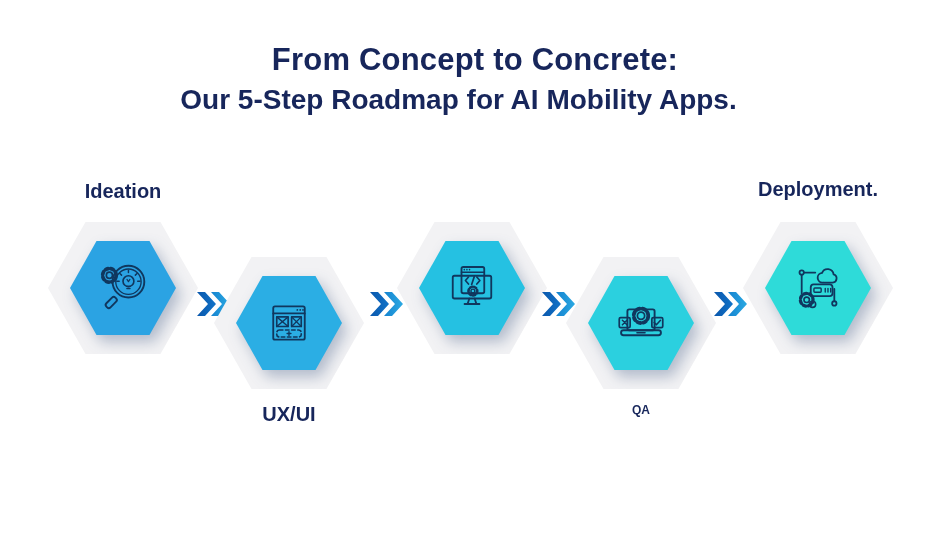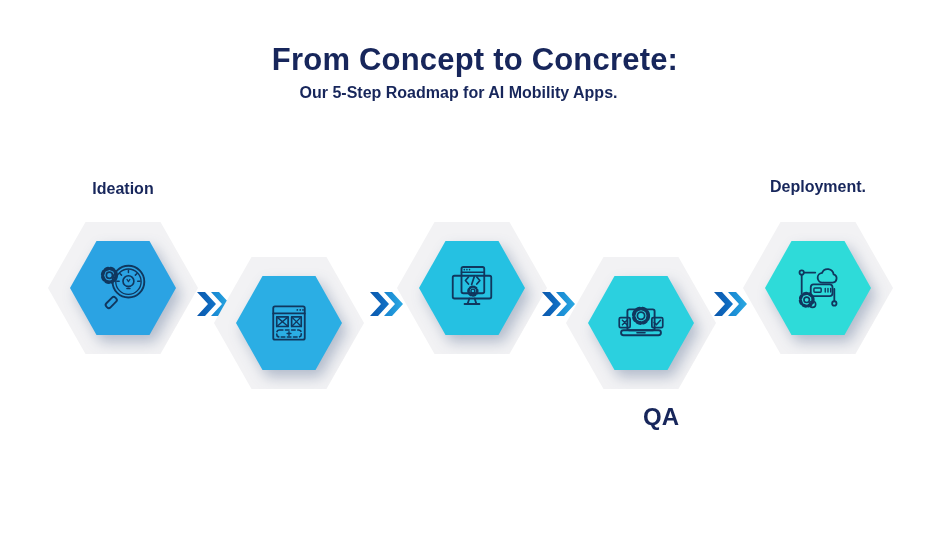--- a/index.html
+++ b/index.html
@@ -6,25 +6,25 @@
   .canvas{
     position:relative;width:950px;height:542px;background:#ffffff;overflow:hidden;
     font-family:"Liberation Sans", sans-serif;
   }
   .title{
     position:absolute;left:0;top:42px;width:950px;text-align:center;
     font-size:31px;font-weight:800;letter-spacing:.2px;color:var(--heading,#17265B);
   }
   .subtitle{
     position:absolute;left:0;top:84px;width:917px;text-align:center;
-    font-size:16px;font-weight:600;color:var(--heading,#17265B);
+    font-size:28px;font-weight:600;color:var(--heading,#17265B);
   }
   .step-label{
     position:absolute;width:170px;text-align:center;
-    font-size:16px;font-weight:600;color:var(--heading,#17265B);
+    font-size:20px;font-weight:600;color:var(--heading,#17265B);
   }
   .hex-outer{
     position:absolute;width:150px;height:132px;background:var(--outer-hex,#F2F2F4);
     clip-path:polygon(25% 0%,75% 0%,100% 50%,75% 100%,25% 100%,0% 50%);
   }
   .hex-shadow{
     position:absolute;width:106px;height:94px;
     filter:drop-shadow(5px 7px 7px rgba(30,60,110,0.30));
   }
   .hex-inner{
@@ -98,20 +98,21 @@
             <path d="M18 25 L31 36 M31 25 L18 36" stroke-width="1.5"></path>
             <rect x="35" y="25" width="11" height="11" stroke-width="1.9"></rect>
             <path d="M35 25 L46 36 M46 25 L35 36" stroke-width="1.5"></path>
             <rect x="18" y="40" width="28" height="8" rx="3" stroke-dasharray="4 3" stroke-width="1.9"></rect>
             <path d="M32 41.8 v4.4 M29.8 44 h4.4" stroke-width="1.6"></path>
           </svg>
         </span>
       </div>
     </div>
   </div>
+  <div class="step-label" style="left:204px;top:403px;font-size:20px;">UX/UI</div>
 
   <svg class="arrow" style="left:370px;top:292px;" viewBox="0 0 34 24">
     <polygon points="0,0 8,0 19,12 8,24 0,24 11,12" fill="url(#chevDark)"></polygon>
     <polygon points="14,0 22,0 33,12 22,24 14,24 25,12" fill="url(#chevLight)"></polygon>
   </svg>
 
   <div class="hex-outer" style="left:397px;top:222px;">
     <div class="hex-shadow" style="left:22px;top:19px;">
       <div class="hex-inner" style="background: rgb(37, 193, 226);">
         <span class="icon">
@@ -151,21 +152,21 @@
             <circle cx="32" cy="24" r="4" stroke-width="1.9"></circle>
             <rect x="8" y="26" width="12" height="11" rx="1.5" stroke-width="1.9"></rect>
             <path d="M11.5 29 l5 5 M16.5 29 l-5 5" stroke-width="1.7"></path>
             <rect x="44" y="26" width="12" height="11" rx="1.5" stroke-width="1.9"></rect>
             <polyline points="46.5,31.5 49,34 53.5,29" stroke-width="1.7"></polyline>
           </svg>
         </span>
       </div>
     </div>
   </div>
-  <div class="step-label" style="left:576px;top:403px;font-size:24px;">QA</div>
+  <div class="step-label" style="left:556px;top:403px;font-size:12px;">QA</div>
 
   <svg class="arrow" style="left:714px;top:292px;" viewBox="0 0 34 24">
     <polygon points="0,0 8,0 19,12 8,24 0,24 11,12" fill="url(#chevDark)"></polygon>
     <polygon points="14,0 22,0 33,12 22,24 14,24 25,12" fill="url(#chevLight)"></polygon>
   </svg>
 
   <div class="step-label" style="left:733px;top:178px;text-align:center;">Deployment.</div>
   <div class="hex-outer" style="left:743px;top:222px;">
     <div class="hex-shadow" style="left:22px;top:19px;">
       <div class="hex-inner" style="background: rgb(46, 219, 217);">

